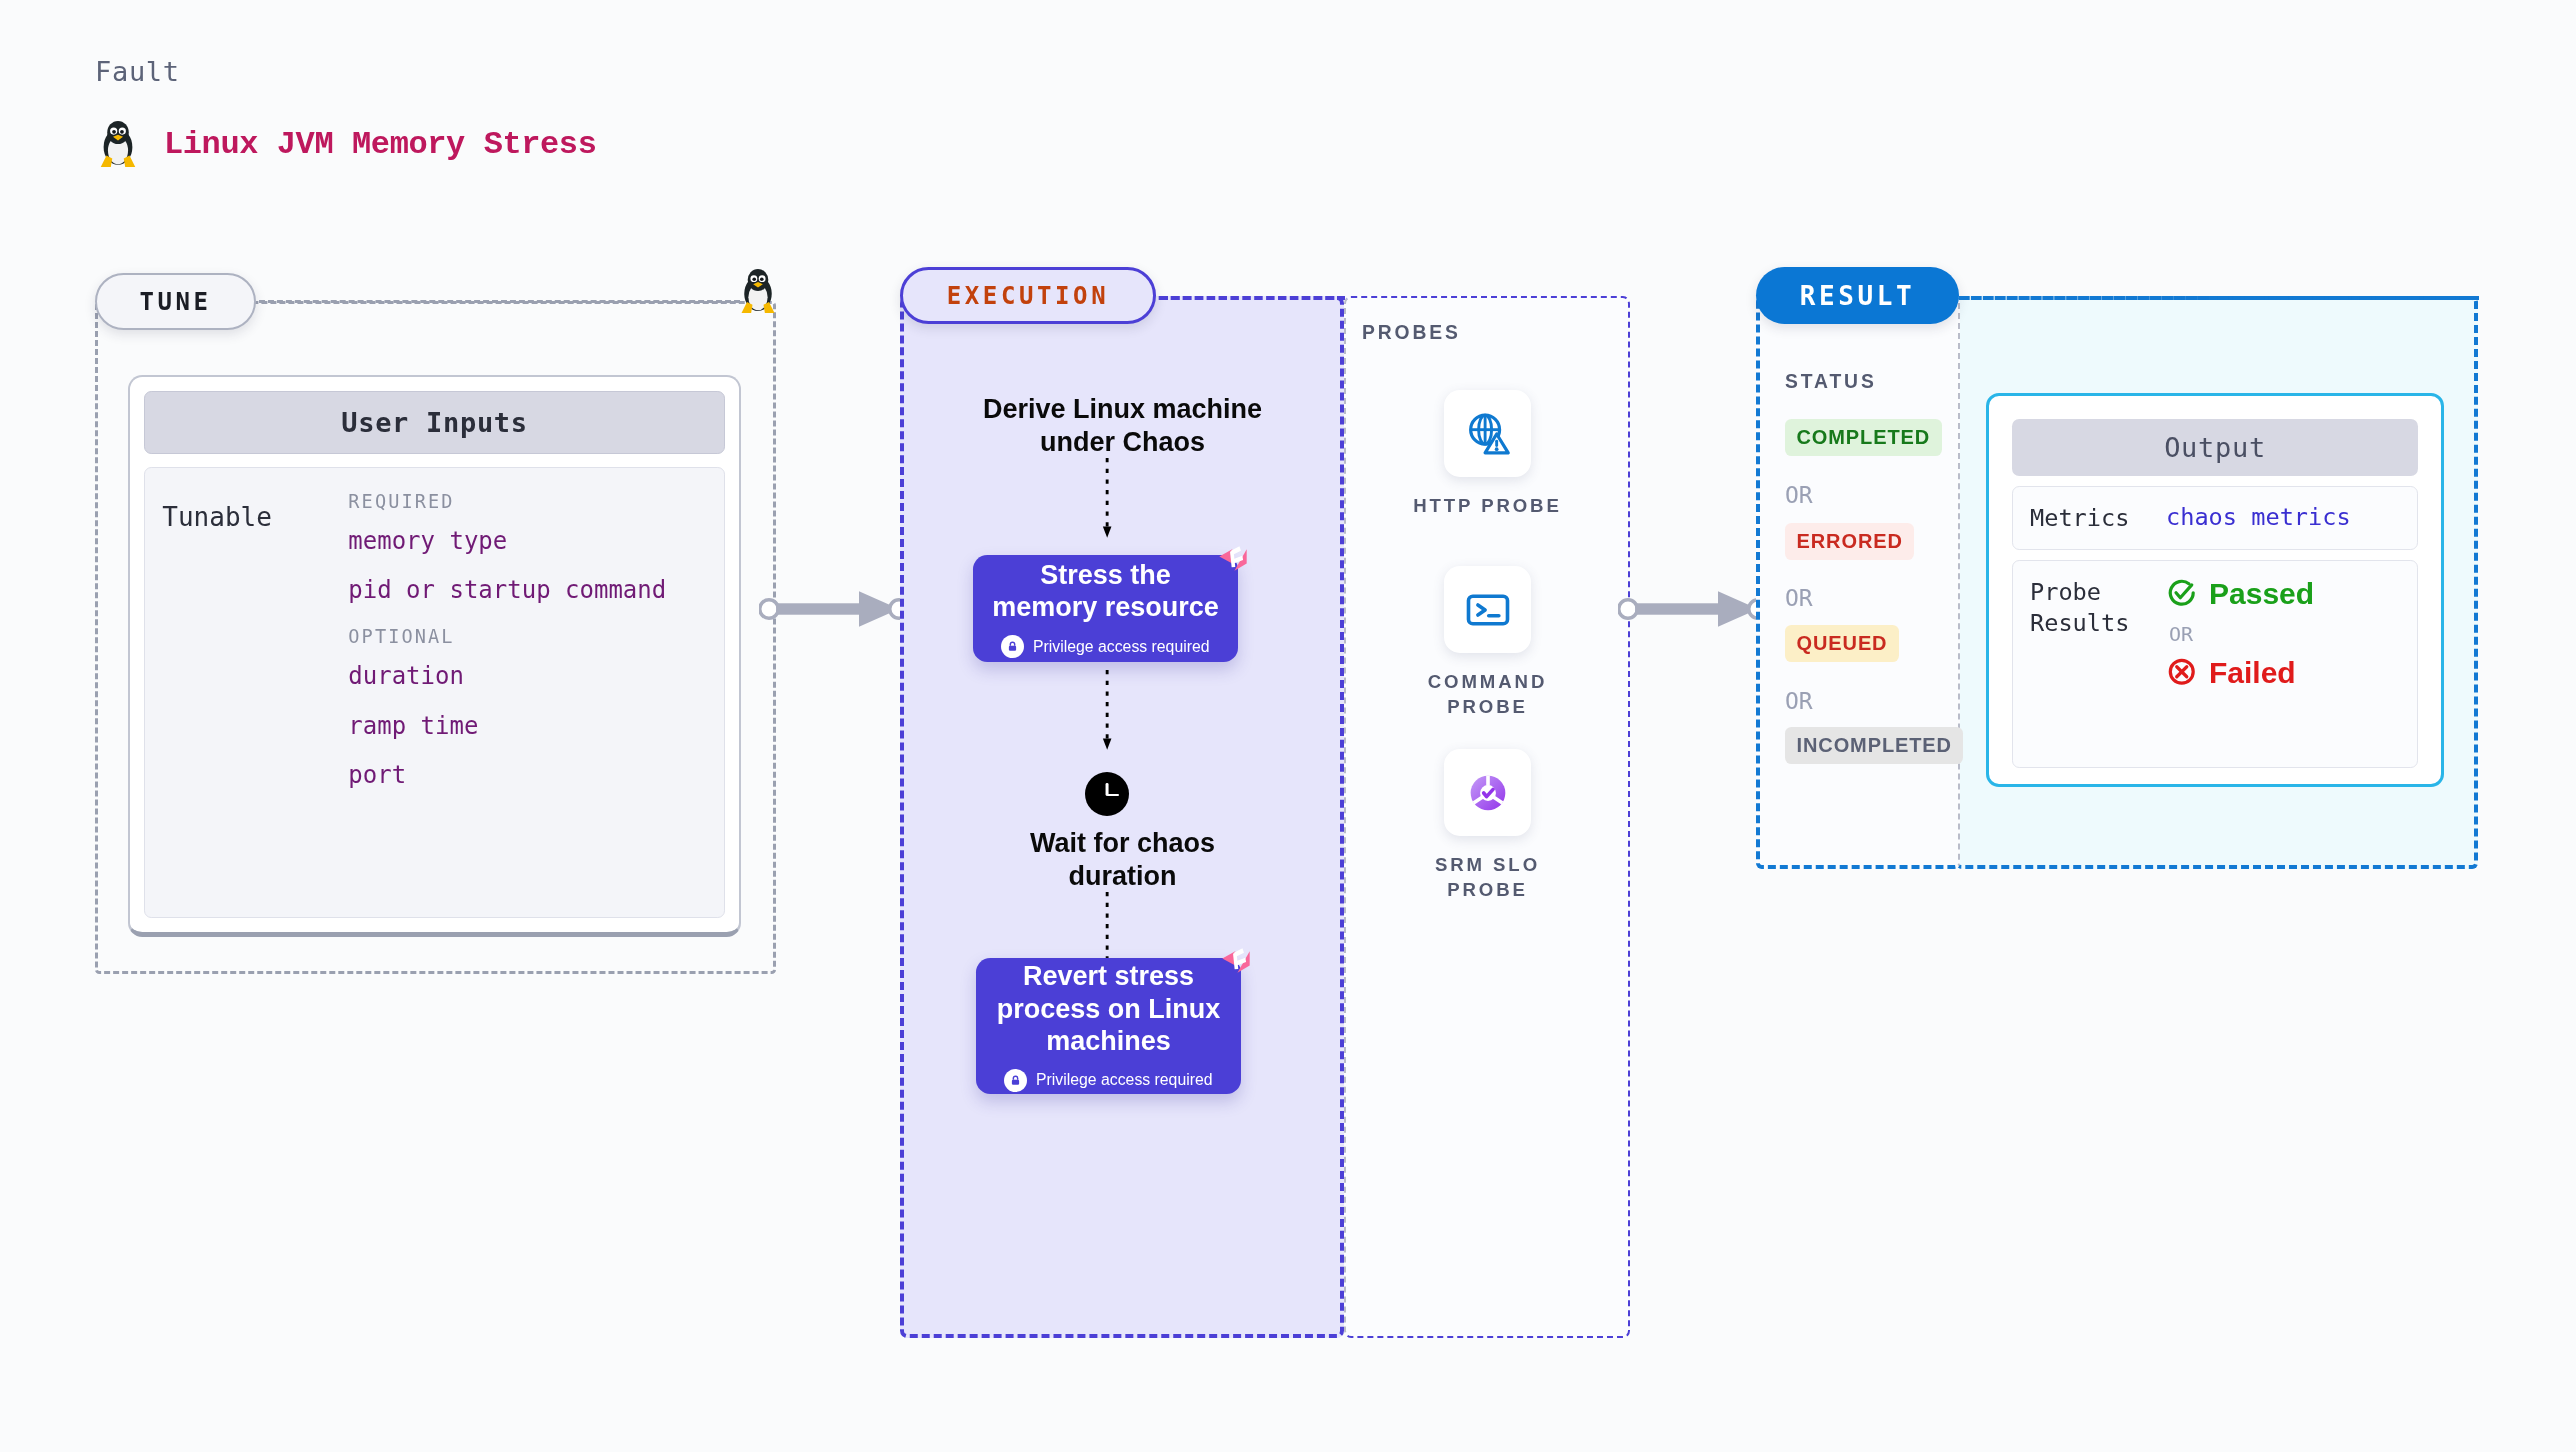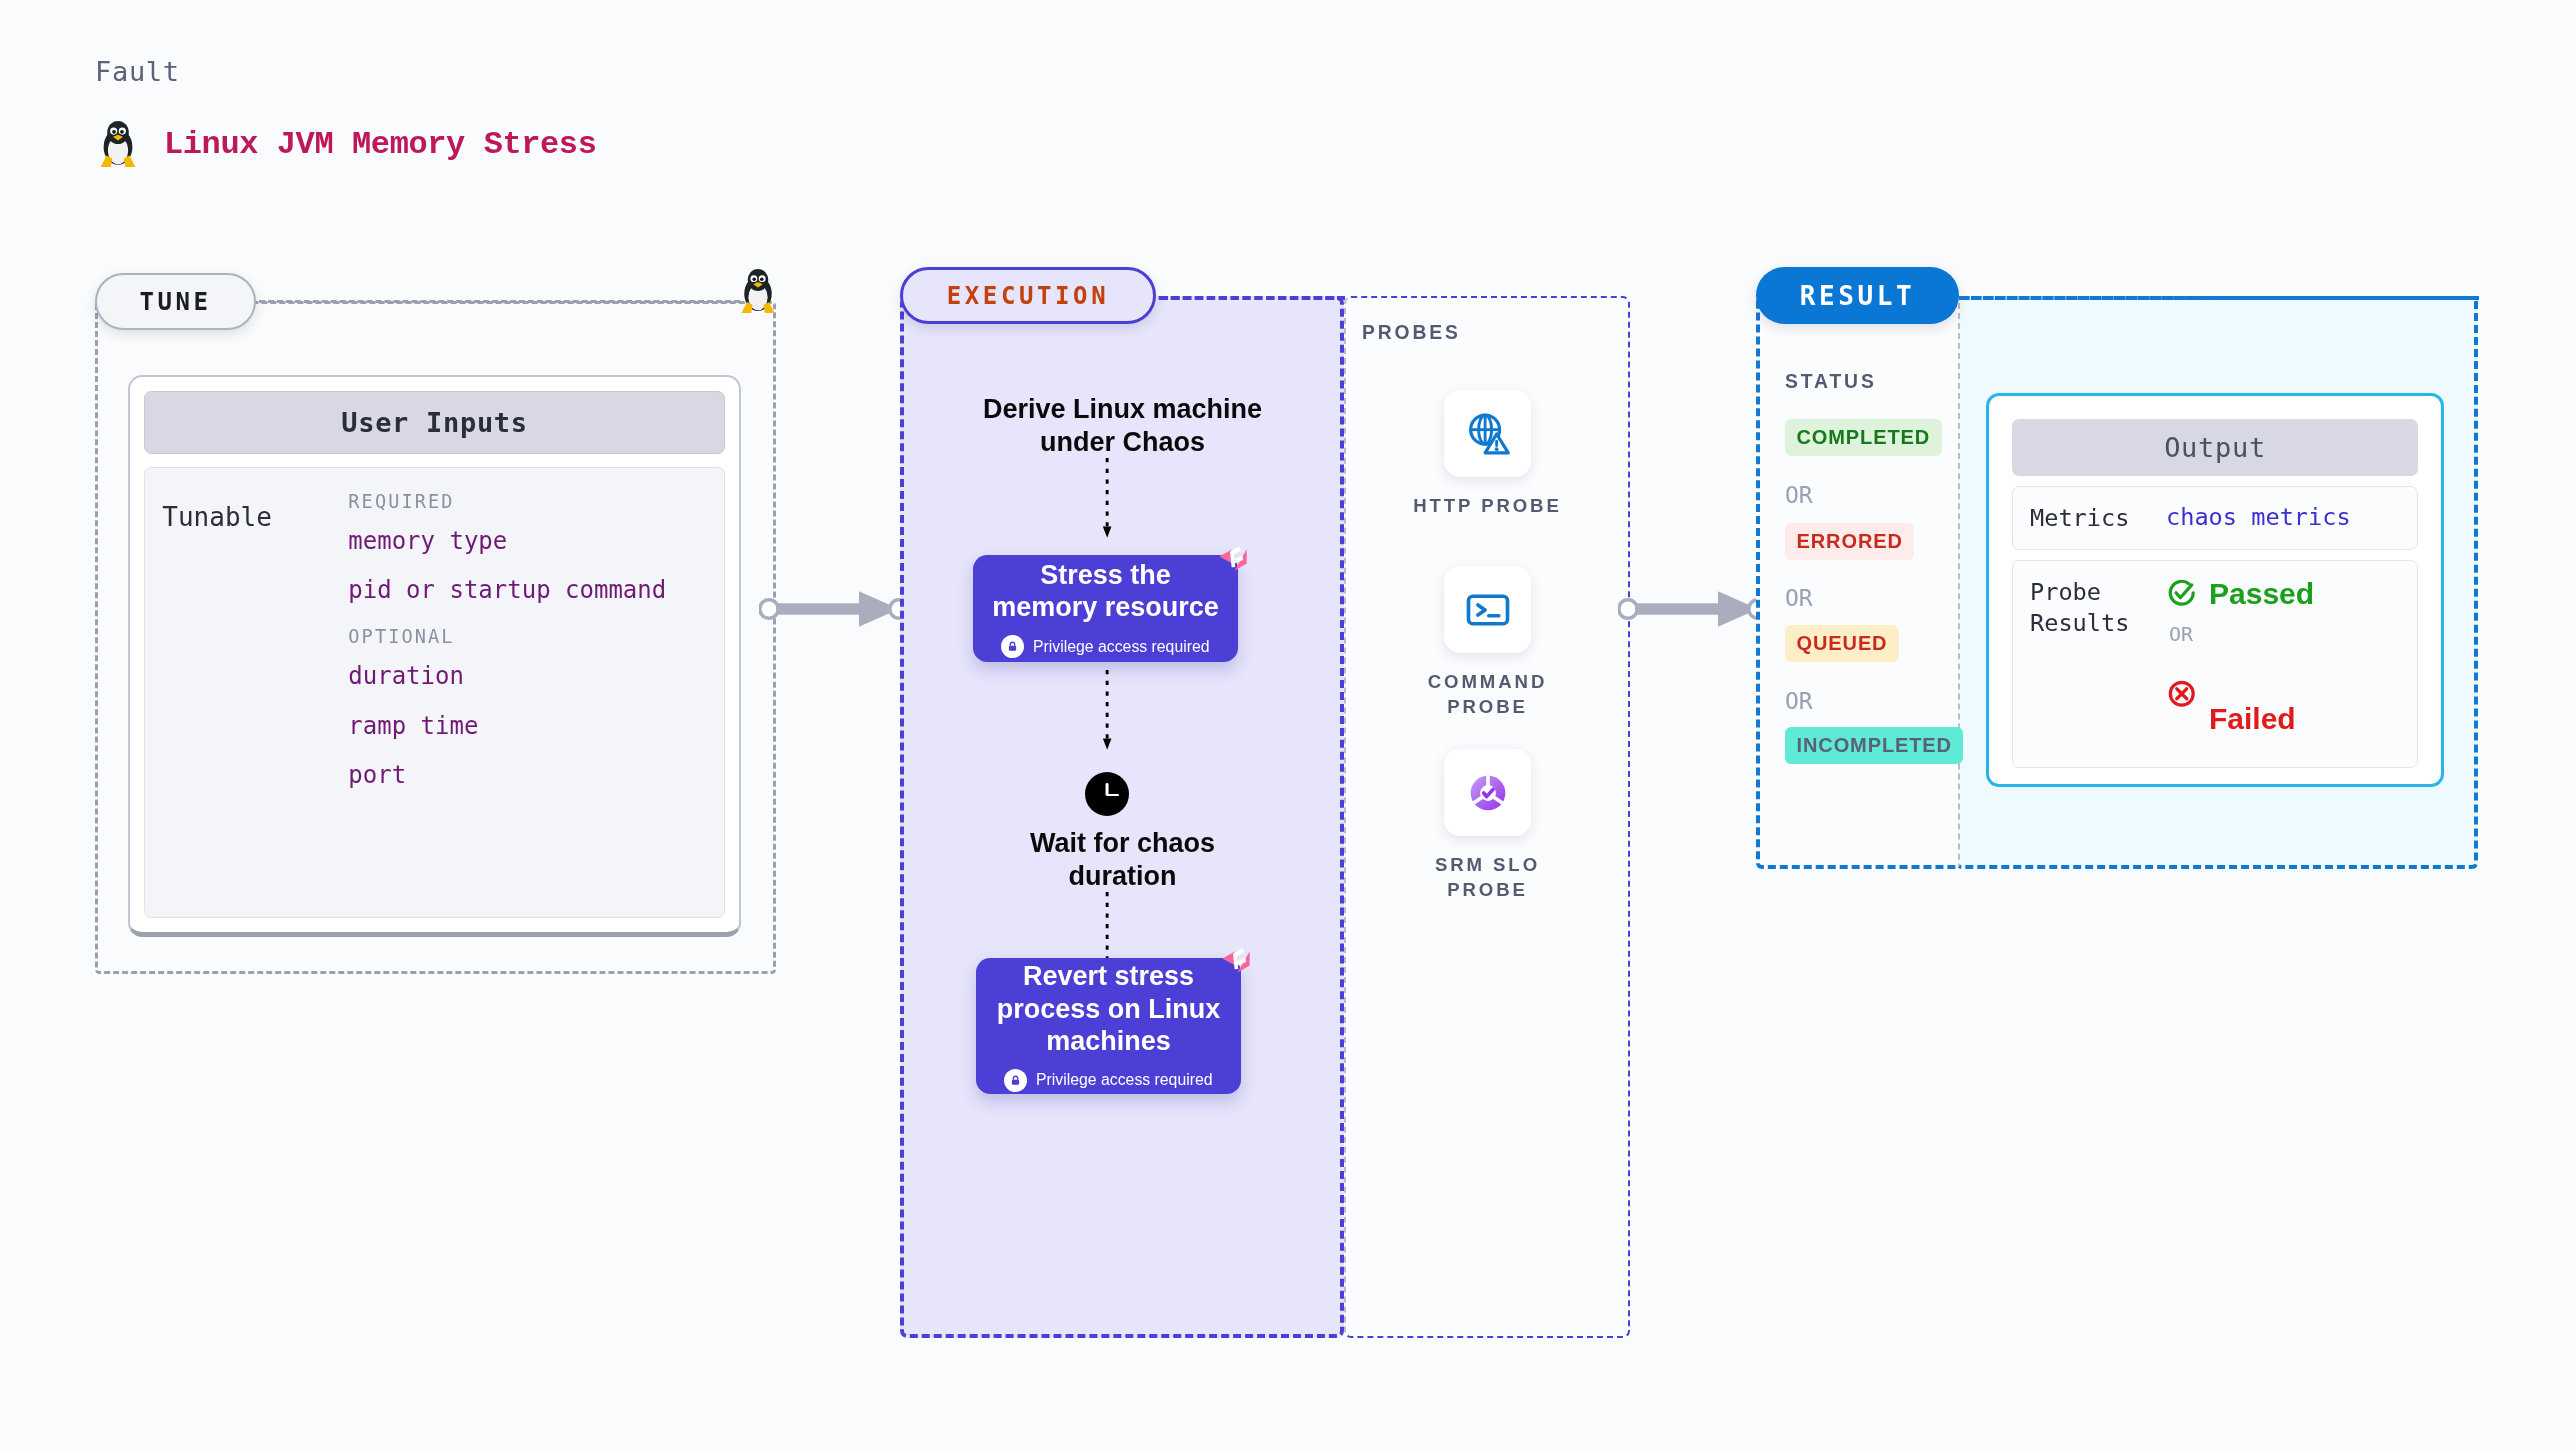--- a/index.html
+++ b/index.html
@@ -438,21 +438,21 @@
   <div class="badge-stub" style="left:1959px; top:296px; width:520px; border-top-color:#1279d3; border-top-width:4.3px;"></div>
 
   <div class="status-title">STATUS</div>
 
   <div class="status-chip" style="top:419px; background:#dff3dc; color:#17791b;">COMPLETED</div>
   <div class="status-or" style="top:482px;">OR</div>
   <div class="status-chip" style="top:523px; background:#fdecea; color:#c92a20;">ERRORED</div>
   <div class="status-or" style="top:585px;">OR</div>
   <div class="status-chip" style="top:625px; background:#fcefc7; color:#c92a20;">QUEUED</div>
   <div class="status-or" style="top:688px;">OR</div>
-  <div class="status-chip" style="top:727px; background:#5eead4; color:#5b6175;">INCOMPLETED</div>
+  <div class="status-chip" style="top:727px; background:#e5e5e5; color:#5b6175;">INCOMPLETED</div>
 
   <div class="output-card">
     <div class="out-header">Output</div>
 
     <div class="out-row">
       <div class="out-row-label">Metrics</div>
       <div class="out-row-value">chaos metrics</div>
     </div>
 
     <div class="out-row" style="height:208px; align-items:flex-start;">
@@ -470,20 +470,20 @@
         </div>
         <div class="out-res-or">OR</div>
         <div class="out-res-line">
           <span>
             <svg width="31.5" height="31.5" viewBox="0 0 44 44">
               <circle cx="22" cy="22" r="16" fill="none" stroke="#e01b1b" stroke-width="4.5"></circle>
               <line x1="15" y1="15" x2="29" y2="29" stroke="#e01b1b" stroke-width="4.5" stroke-linecap="round"></line>
               <line x1="29" y1="15" x2="15" y2="29" stroke="#e01b1b" stroke-width="4.5" stroke-linecap="round"></line>
             </svg>
           </span>
-          <span class="out-res-text" style="color:#e01b1b;margin-top:46px;">Failed</span>
+          <span class="out-res-text" style="color:#e01b1b;">Failed</span>
         </div>
       </div>
     </div>
   </div>
 
 </div>
 
 
 </body></html>

